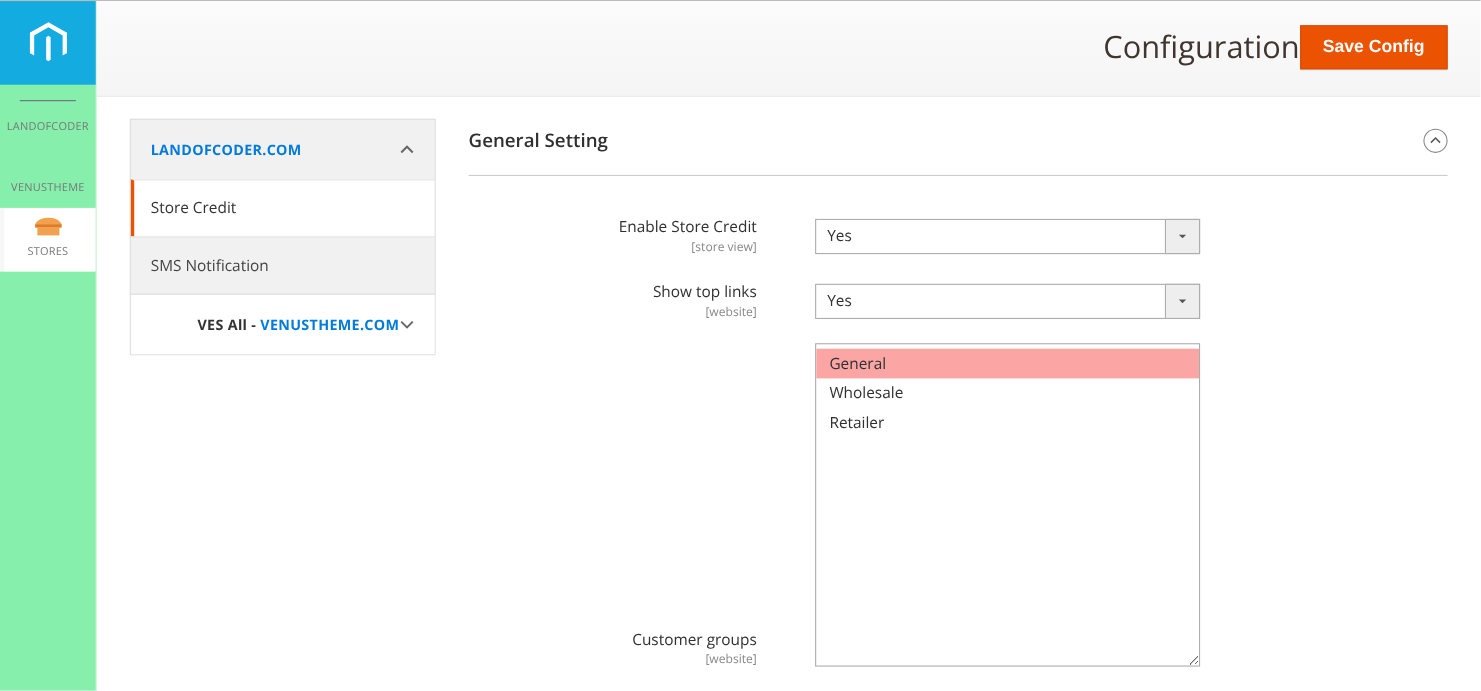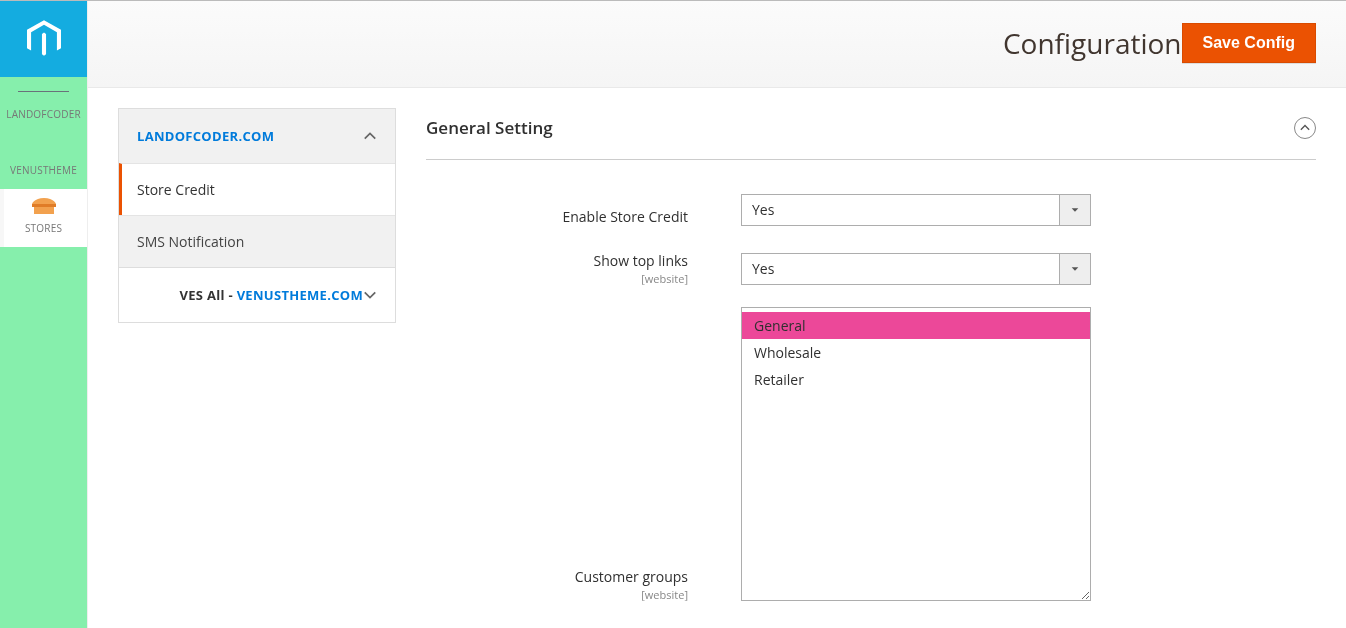--- a/index.html
+++ b/index.html
@@ -236,21 +236,21 @@
     resize: both;
     font-size: 14px;
     padding-top: 4px;
   }
   .ms-option {
     padding: 4px 12px;
     cursor: pointer;
     color: #303030;
   }
   .ms-option.selected {
-    background: #ec4899;
+    background: #fca5a5;
   }
 </style>
 </head>
 <body>
 
 <div class="layout">
 
   <aside class="admin-sidebar">
     <div class="logo-tile">
       <svg viewBox="0 0 100 110">
@@ -318,20 +318,21 @@
                 <path d="M1 8 L6 3 L11 8" fill="none" stroke="currentColor" stroke-width="1.6"></path>
               </svg>
           </span>
         </div>
 
         <div class="fieldset">
 
           <div class="field-row">
             <label class="field-label">
               <span>Enable Store Credit</span>
+              <span class="field-scope">[store view]</span>
             </label>
             <div class="field-control">
               <div class="select-wrap">
                 <span class="select-display">Yes</span>
                 <span class="select-caret">
                   <svg viewBox="0 0 12 12">
                       <path d="M2 4 L6 8 L10 4 Z" fill="currentColor"></path>
                     </svg>
                 </span>
               </div>

